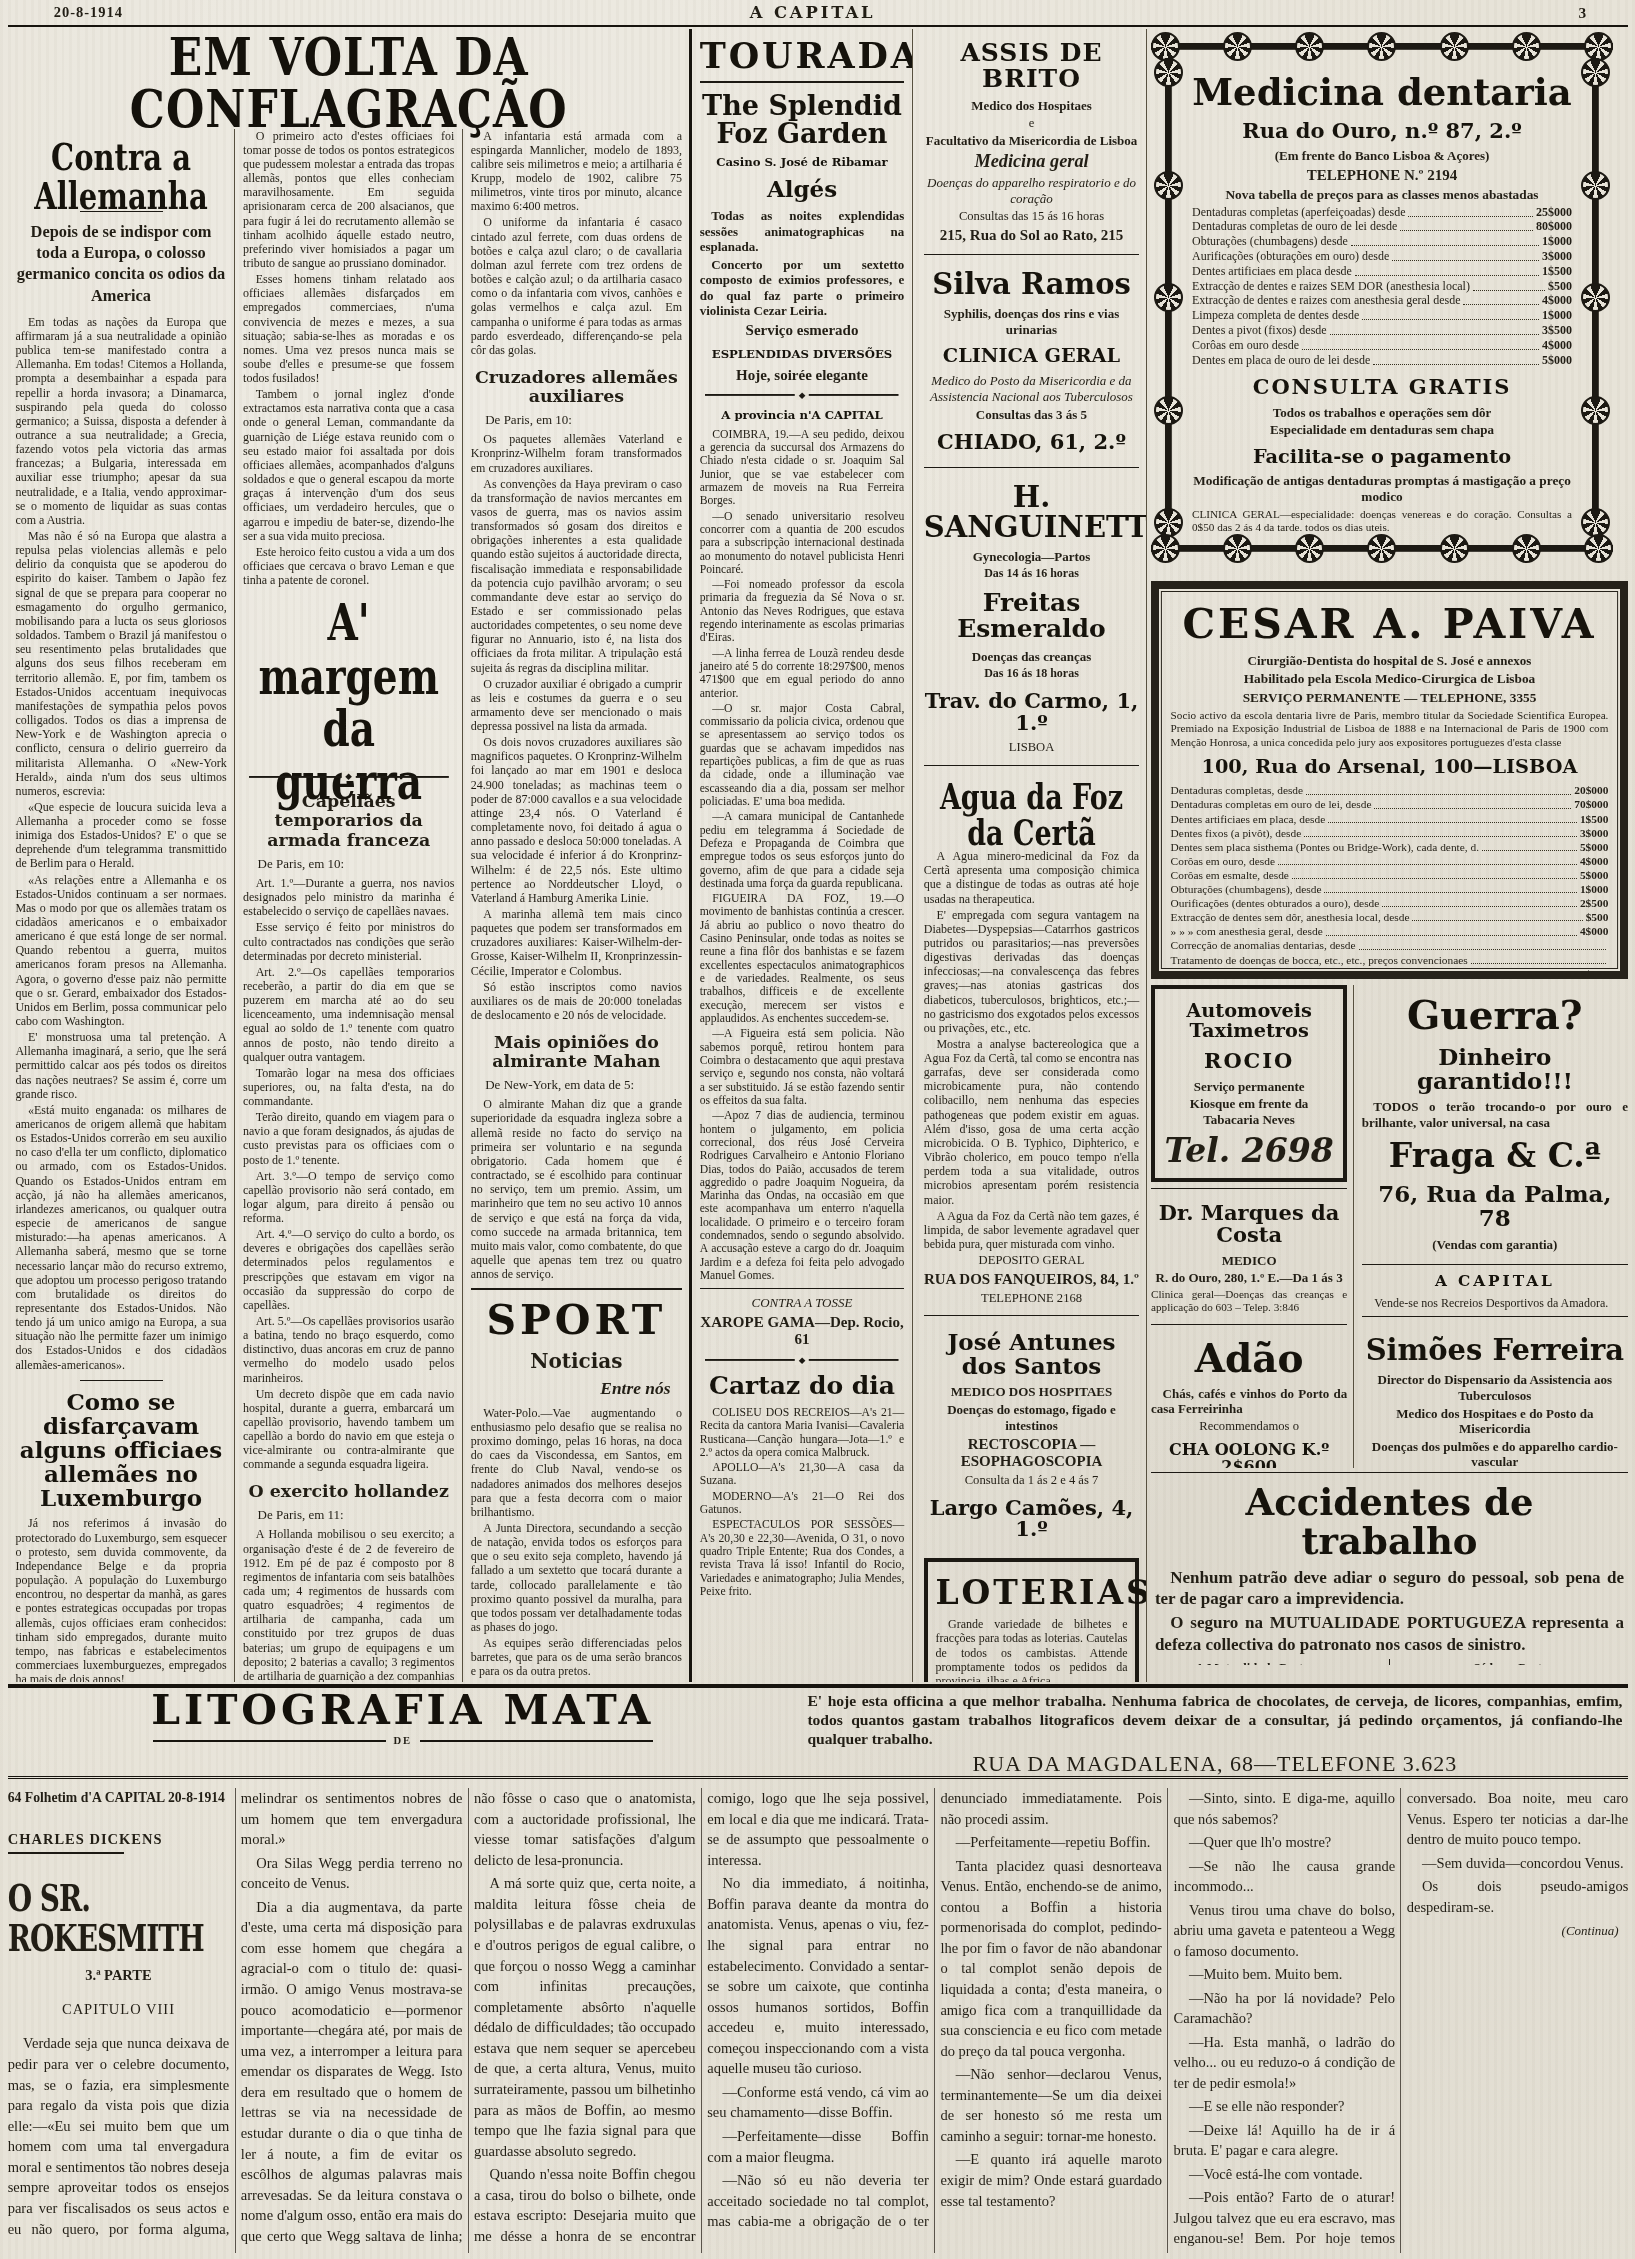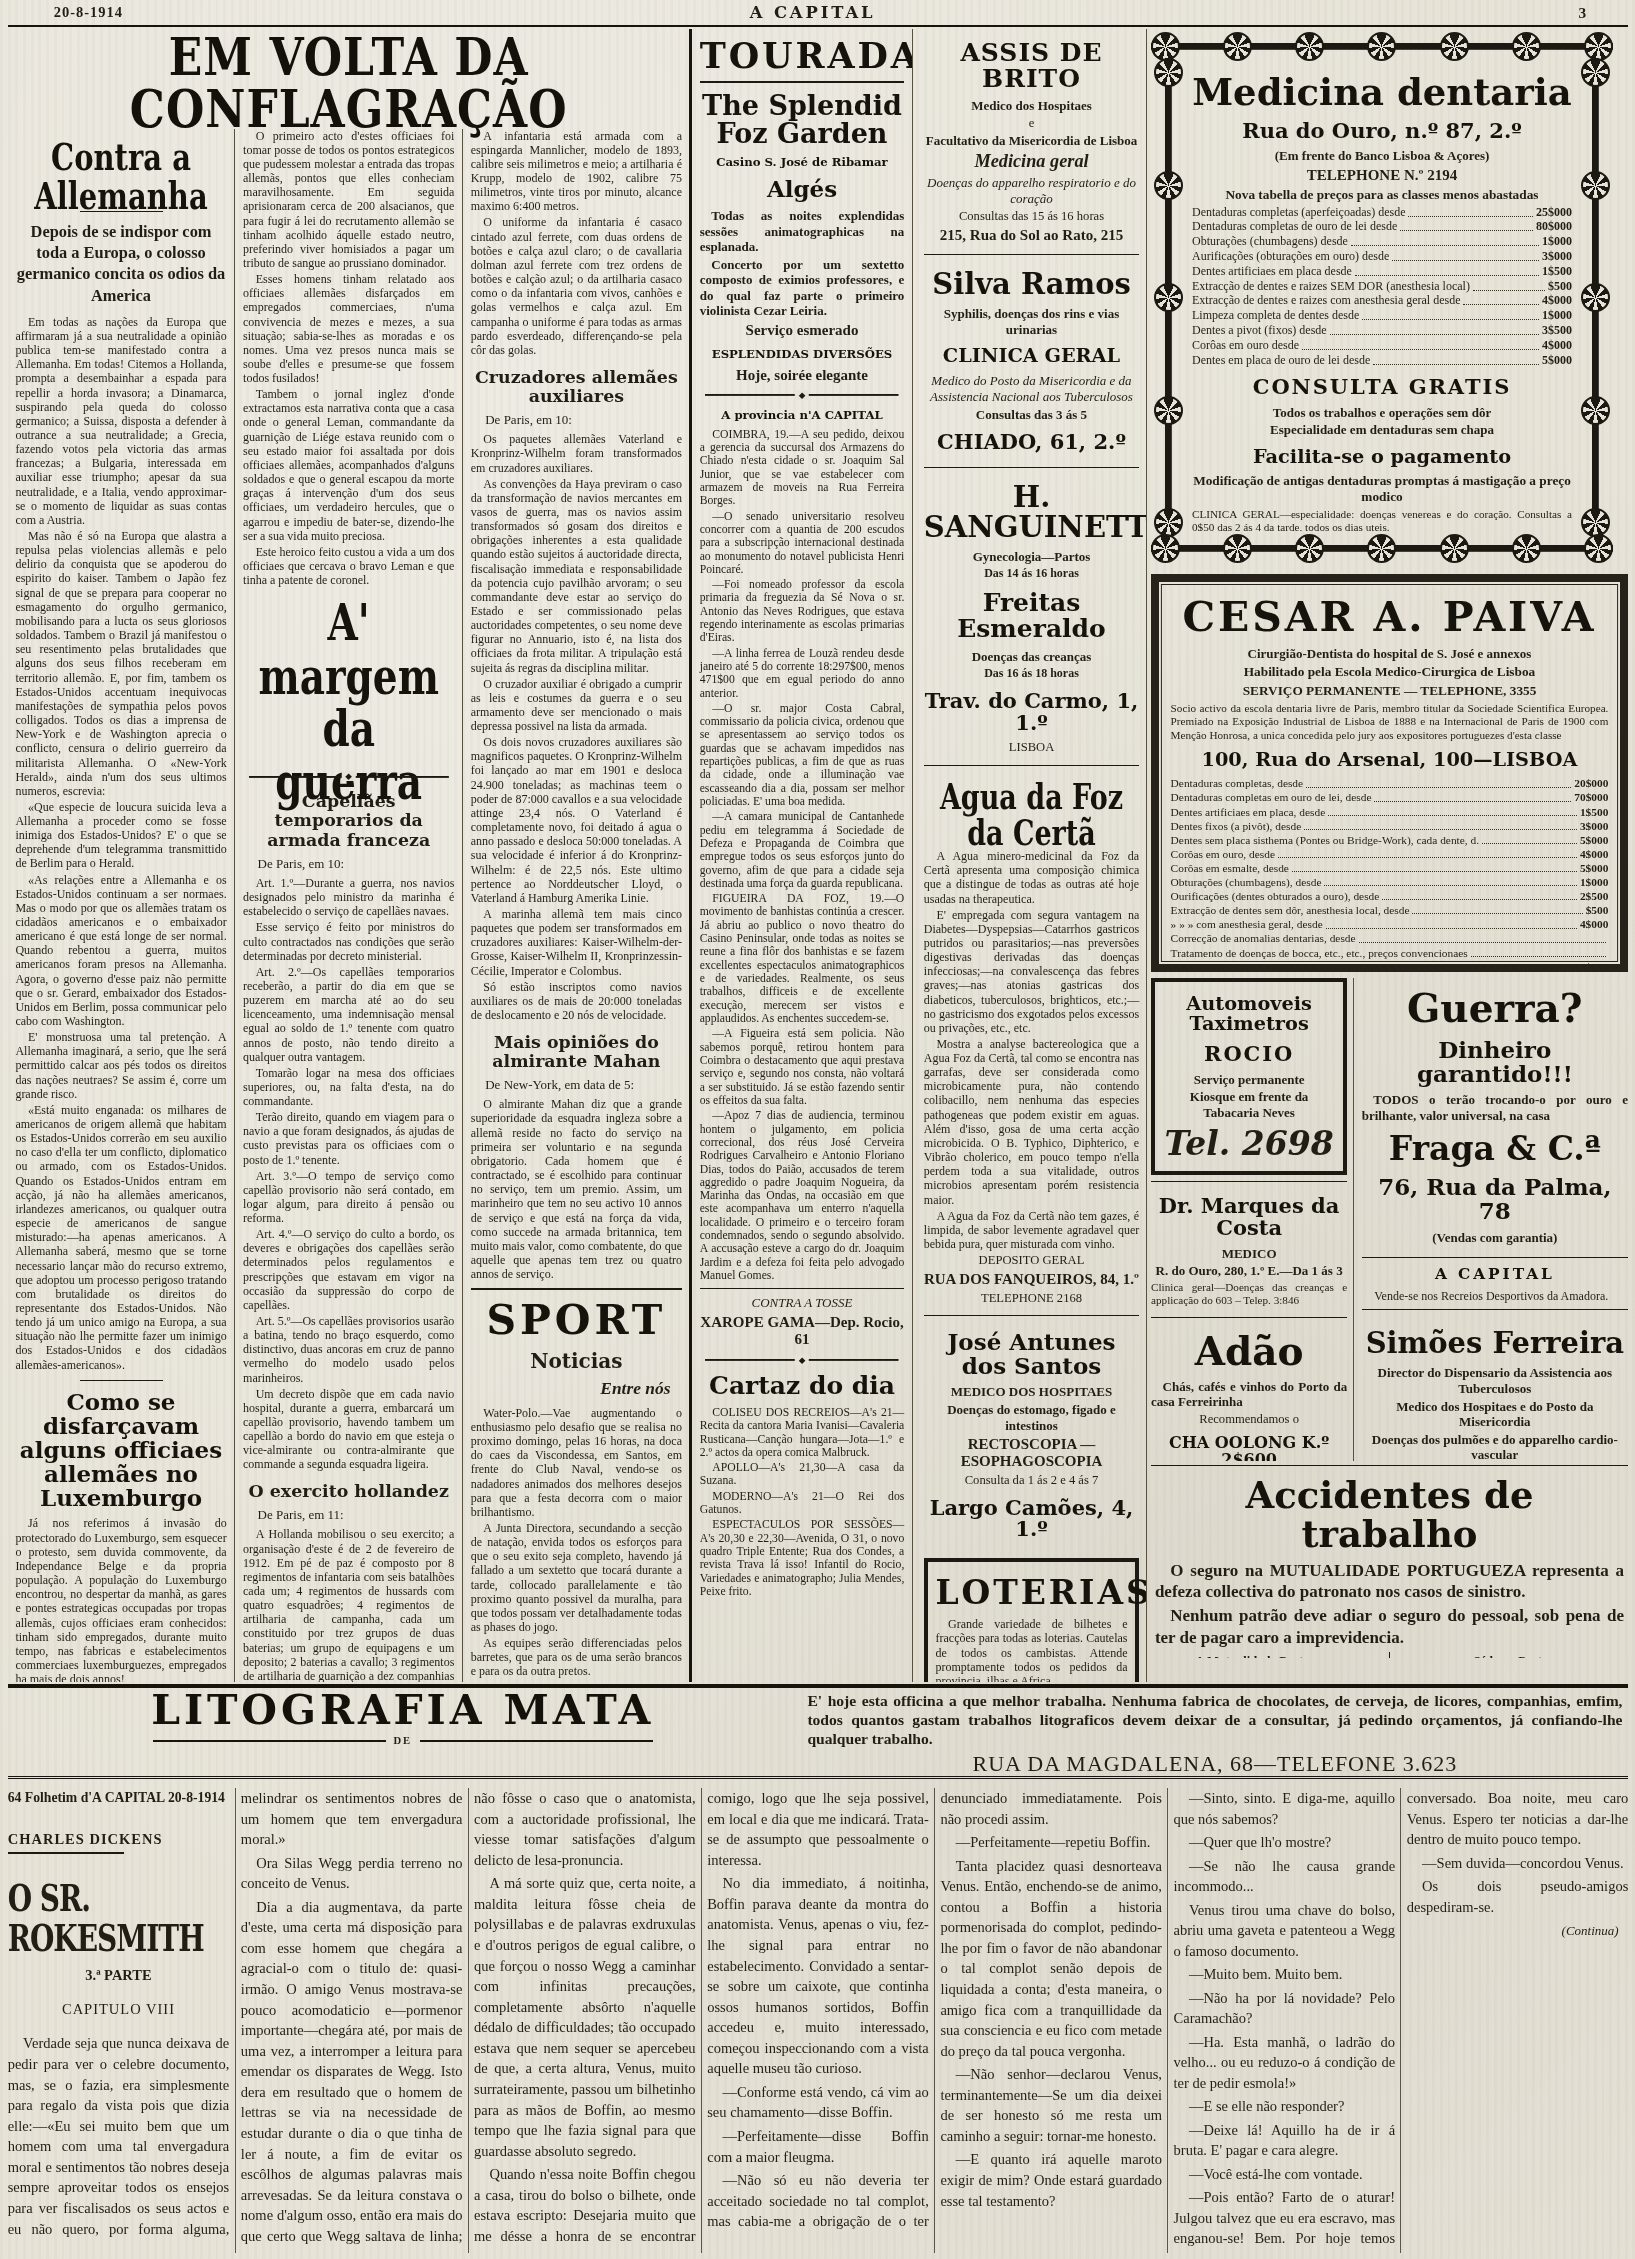--- a/index.html
+++ b/index.html
@@ -75,21 +75,21 @@
   
   .dental{position:relative;width:462px;height:537px;}
   .orn{position:absolute;display:flex;justify-content:space-between;align-items:center;}
   .orn-top{top:0;left:0;right:0;height:35px;background:linear-gradient(#1c1913,#1c1913) center/100% 6.8px no-repeat;}
   .orn-bottom{bottom:0;left:0;right:0;height:35px;background:linear-gradient(#1c1913,#1c1913) center/100% 6.8px no-repeat;}
   .orn-left{left:0;top:29px;bottom:29px;width:35px;flex-direction:column;background:linear-gradient(#1c1913,#1c1913) center/6.8px 100% no-repeat;}
   .orn-right{right:0;top:29px;bottom:29px;width:35px;flex-direction:column;background:linear-gradient(#1c1913,#1c1913) center/6.8px 100% no-repeat;}
   .pin{width:29px;height:29px;border-radius:50%;border:2.9px solid #1c1913;
     background:repeating-conic-gradient(#1c1913 0 24deg,#e7e3d8 24deg 48deg);}
   .dental-in{position:absolute;left:41px;right:41px;top:35px;bottom:35px;overflow:hidden;}
-  .cesar{margin-top:8px;border:8.7px solid #26221a;padding:5.8px 11.6px;height:398px;overflow:hidden;
+  .cesar{margin-top:15px;border:8.7px solid #26221a;padding:5.8px 11.6px;height:398px;overflow:hidden;
     box-shadow:inset 0 0 0 1.9px #e7e3d8,inset 0 0 0 2.9px #26221a;}
   .cesar .it-price{font-size:11.4px;}
   .rcols{display:flex;margin-top:5.8px;height:483px;overflow:hidden;}
   .rcl{width:203px;padding-right:5.8px;border-right:1px solid #57503f;overflow:hidden;}
   .rcr{flex:1;padding-left:7.7px;overflow:hidden;}
   .accid{border-top:1.9px solid #1c1913;margin-top:3.9px;height:193px;overflow:hidden;padding:1.9px 3.9px;}
   .accfoot{display:flex;align-items:flex-start;margin-top:3.9px;}
   .accfoot>div{flex:1;}
   .accfoot .accsep{flex:0 0 1px;align-self:stretch;background:#1c1913;margin:0 7.7px;}
   .accfoot .it-cb{font-size:12.6px}
@@ -507,22 +507,22 @@
             <div class="it-cb">Director do Dispensario da Assistencia aos Tuberculosos</div>
             <div class="it-cb">Medico dos Hospitaes e do Posto da Misericordia</div>
             <div class="it-cb">Doenças dos pulmões e do apparelho cardio-vascular</div>
           </div>
       </div>
     </div>
 
     <div class="accid">
       <div>
           <div class="it-h sz38">Accidentes de trabalho</div>
+          <div class="it-pb2">Nenhum patrão deve adiar o seguro do pessoal, sob pena de ter de pagar caro a imprevidencia.</div>
           <div class="it-pb2">O seguro na MUTUALIDADE PORTUGUEZA representa a defeza collectiva do patronato nos casos de sinistro.</div>
-          <div class="it-pb2">Nenhum patrão deve adiar o seguro do pessoal, sob pena de ter de pagar caro a imprevidencia.</div>
         </div>
       <div class="accfoot">
         <div>
             <div class="it-cb">A Mutualidade Portugueza</div>
           </div>
         <div class="accsep"></div>
         <div>
             <div class="it-cb">Séde no Porto</div>
           </div>
       </div>

